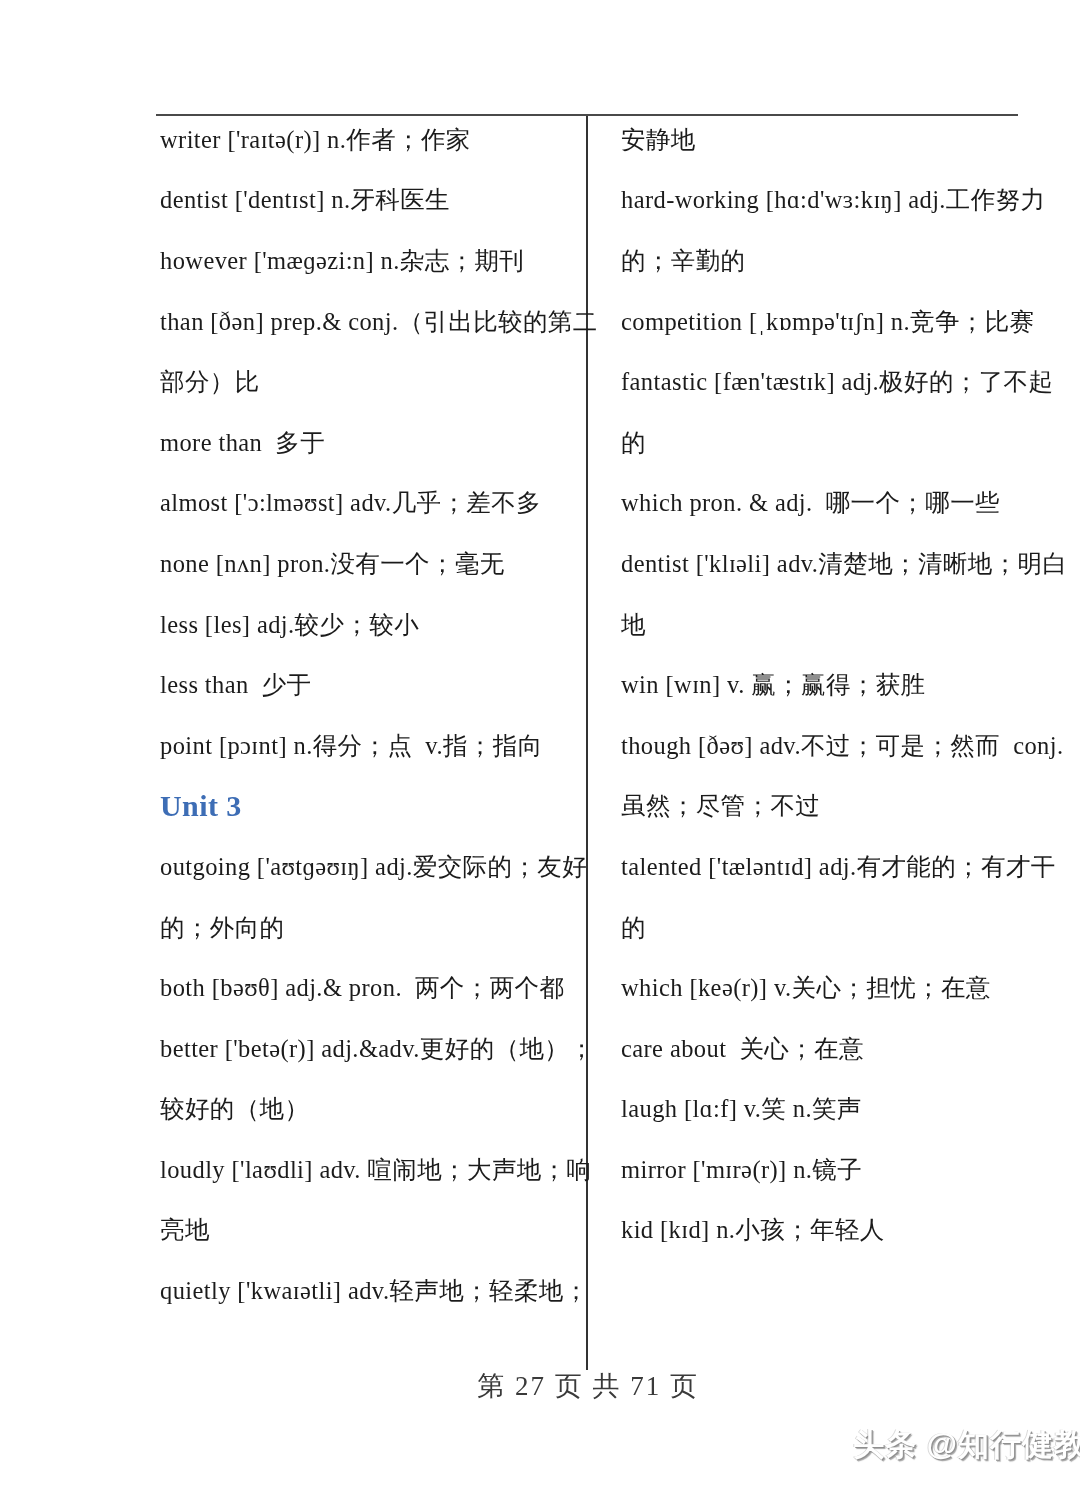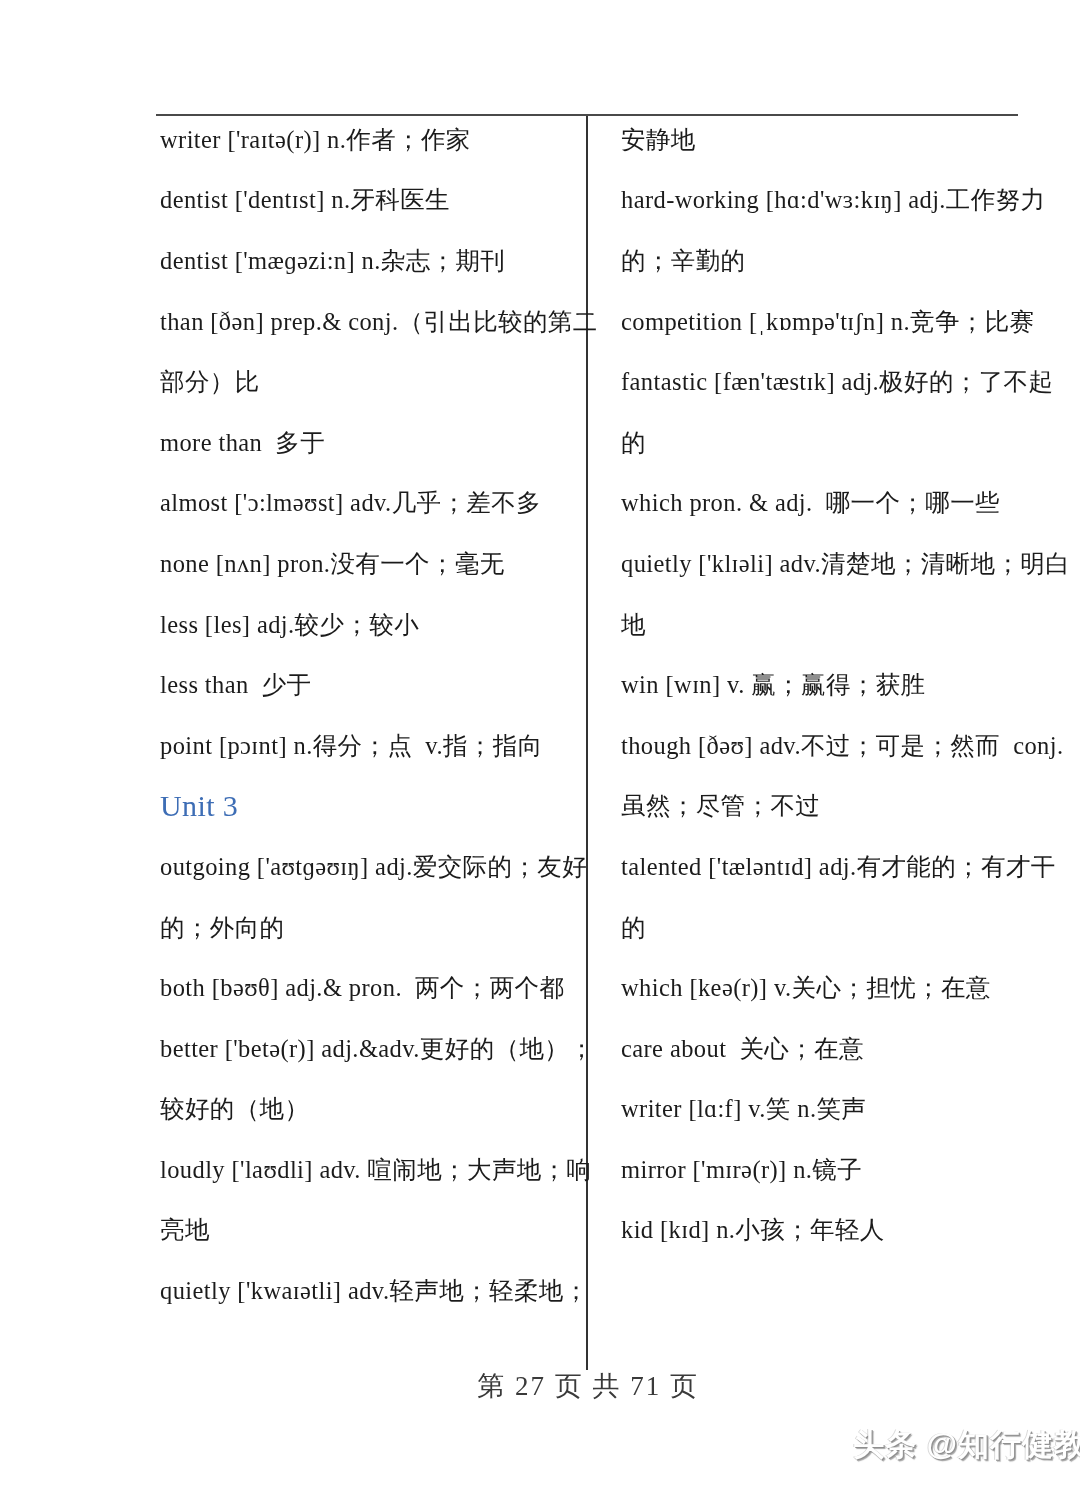--- a/index.html
+++ b/index.html
@@ -42,21 +42,21 @@
     height: 60.6px;
     display: flex;
     align-items: center;
     font-size: 24.5px;
     letter-spacing: 0.4px;
     white-space: pre;
     transform: translateY(-7px);
   }
   .unit-heading {
     color: #3d6db5;
-    font-weight: normal;
+    font-weight: bold;
     font-size: 30px;
   }
   .footer {
     position: absolute;
     top: 1368px;
     left: 0;
     width: 100%;
     text-align: center;
     font-size: 27px;
     letter-spacing: 2px;
@@ -78,21 +78,21 @@
 </style>
 </head>
 <body>
 
 <div class="page">
   <div class="content">
 
     <div class="col col-left">
       <div class="line">writer ['raɪtə(r)] n.作者；作家</div>
       <div class="line">dentist ['dentɪst] n.牙科医生</div>
-      <div class="line">dentist ['mæɡəzi:n] n.杂志；期刊</div>
+      <div class="line">however ['mæɡəzi:n] n.杂志；期刊</div>
       <div class="line">than [ðən] prep.&amp; conj.（引出比较的第二</div>
       <div class="line">部分）比</div>
       <div class="line">more than  多于</div>
       <div class="line">almost ['ɔ:lməʊst] adv.几乎；差不多</div>
       <div class="line">none [nʌn] pron.没有一个；毫无</div>
       <div class="line">less [les] adj.较少；较小</div>
       <div class="line">less than  少于</div>
       <div class="line">point [pɔɪnt] n.得分；点  v.指；指向</div>
       <div class="line unit-heading">Unit 3</div>
       <div class="line">outgoing ['aʊtɡəʊɪŋ] adj.爱交际的；友好</div>
@@ -106,30 +106,30 @@
     </div>
 
     <div class="col col-right">
       <div class="line">安静地</div>
       <div class="line">hard-working [hɑ:d'wɜ:kɪŋ] adj.工作努力</div>
       <div class="line">的；辛勤的</div>
       <div class="line">competition [ˌkɒmpə'tɪʃn] n.竞争；比赛</div>
       <div class="line">fantastic [fæn'tæstɪk] adj.极好的；了不起</div>
       <div class="line">的</div>
       <div class="line">which pron. &amp; adj.  哪一个；哪一些</div>
-      <div class="line">quietly ['klɪəli] adv.清楚地；清晰地；明白</div>
+      <div class="line">dentist ['klɪəli] adv.清楚地；清晰地；明白</div>
       <div class="line">地</div>
       <div class="line">win [wɪn] v. 赢；赢得；获胜</div>
       <div class="line">though [ðəʊ] adv.不过；可是；然而  conj.</div>
       <div class="line">虽然；尽管；不过</div>
       <div class="line">talented ['tæləntɪd] adj.有才能的；有才干</div>
       <div class="line">的</div>
       <div class="line">which [keə(r)] v.关心；担忧；在意</div>
       <div class="line">care about  关心；在意</div>
-      <div class="line">writer [lɑ:f] v.笑 n.笑声</div>
+      <div class="line">laugh [lɑ:f] v.笑 n.笑声</div>
       <div class="line">mirror ['mɪrə(r)] n.镜子</div>
       <div class="line">kid [kɪd] n.小孩；年轻人</div>
     </div>
 
   </div>
 
   <div class="footer">第 27 页 共 71 页</div>
   <div class="watermark">头条 @知行健教育</div>
 </div>
 

